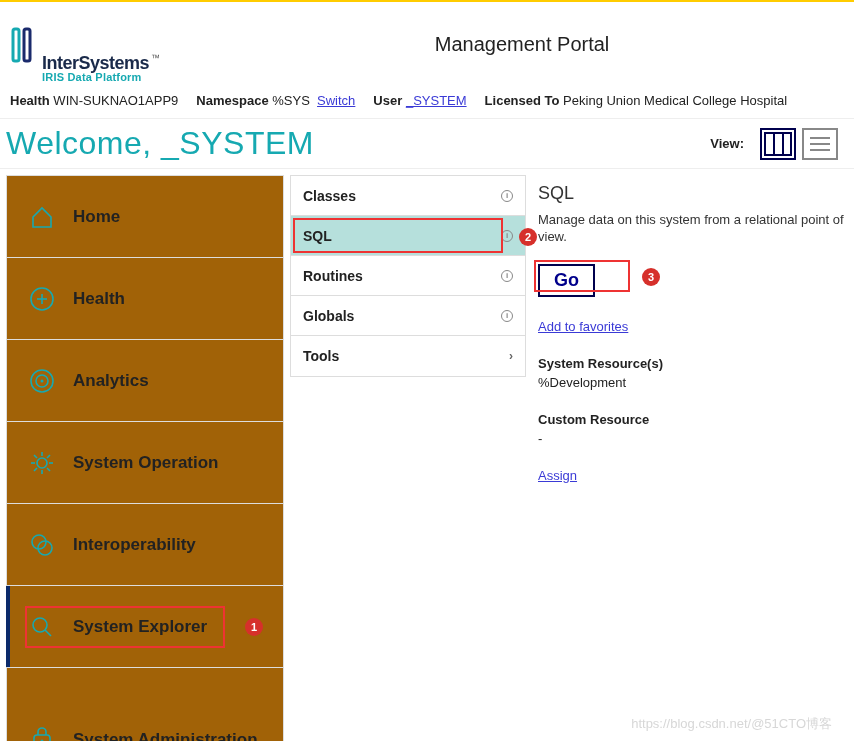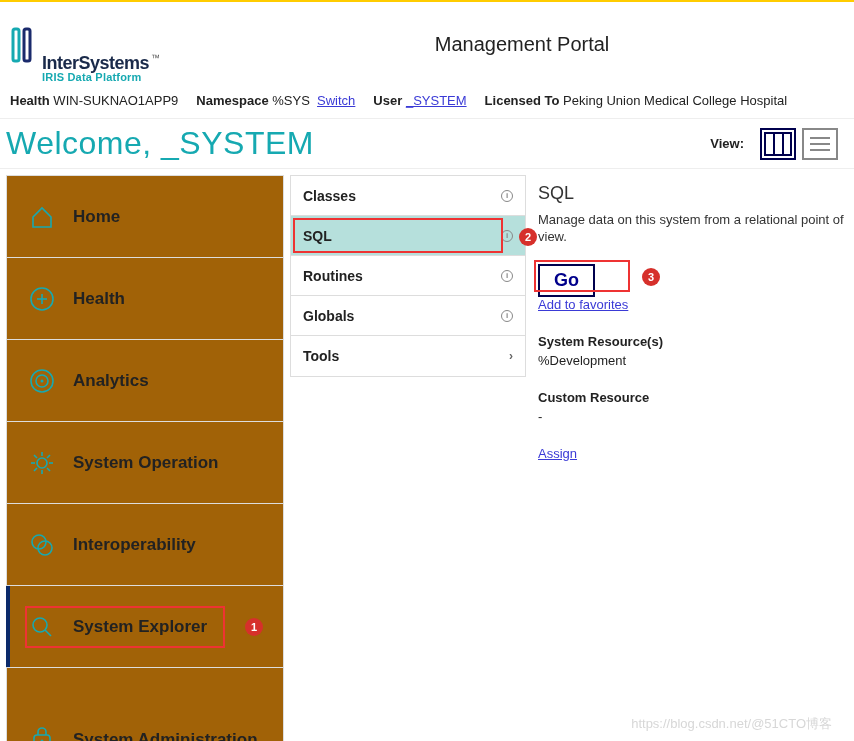--- a/index.html
+++ b/index.html
@@ -178,21 +178,21 @@
   </div>
 
   <div class="col3">
     <div class="detail-title">SQL</div>
     <div class="detail-desc">Manage data on this system from a relational point of view.</div>
     <div style="position:relative; display:inline-block;">
       <div class="hl-box" style="position:absolute; left:-4px; top:-4px; width:96px; height:32px; pointer-events:none;"></div>
       <button class="go-btn">Go</button>
       <div class="num-badge" style="top:4px; left:104px;">3</div>
     </div>
-    <div style=""><span class="link">Add to favorites</span></div>
+    <div style="margin-top:22px;"><span class="link">Add to favorites</span></div>
     <div class="section-h">System Resource(s)</div>
     <div>%Development</div>
     <div class="section-h">Custom Resource</div>
     <div>-</div>
     <div style="margin-top:22px;"><span class="link">Assign</span></div>
   </div>
 </div>
 
 <div class="watermark">https://blog.csdn.net/@51CTO博客</div>
 

